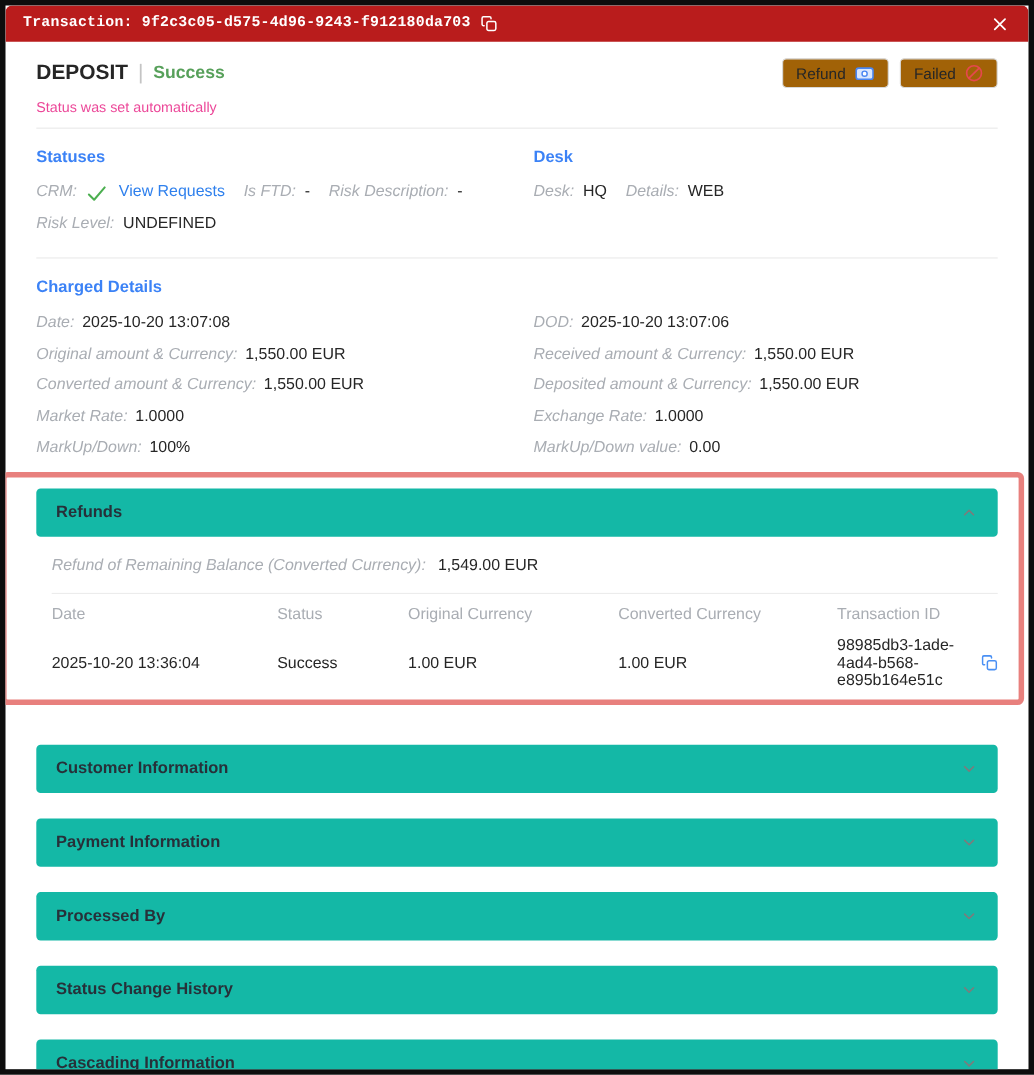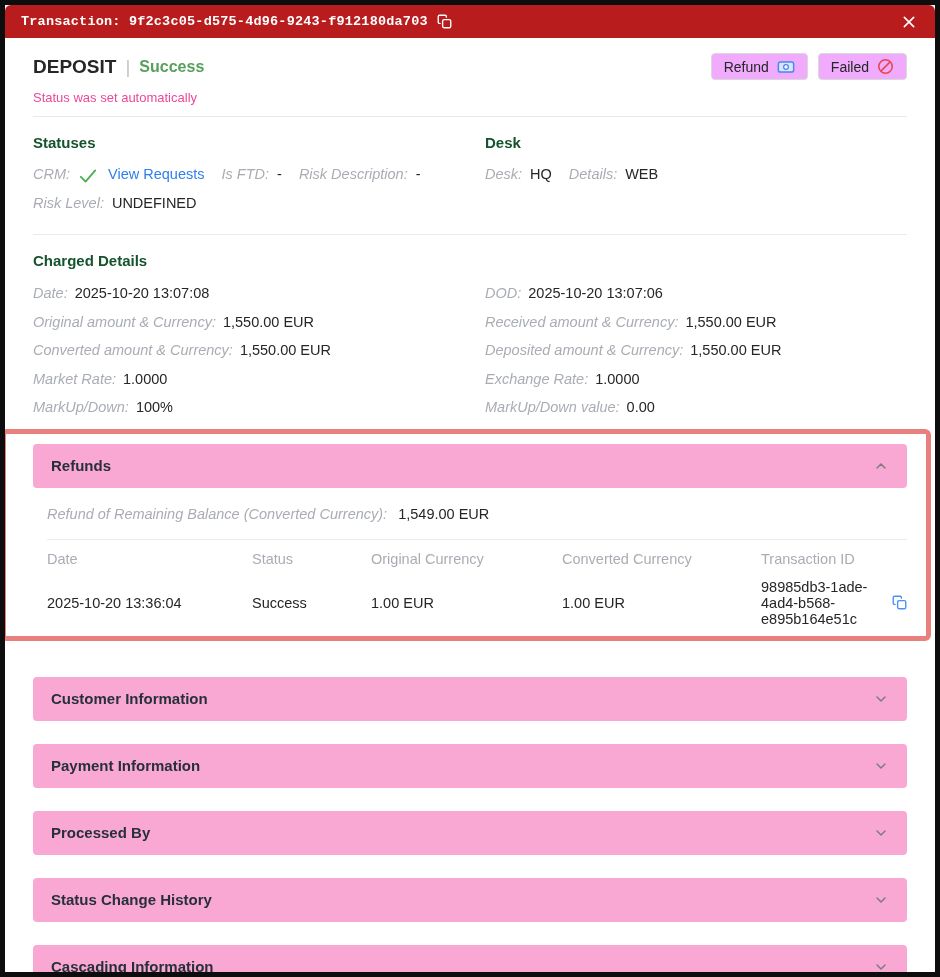--- a/index.html
+++ b/index.html
@@ -29,46 +29,46 @@
   .content { padding: 0 28px; }
 
   
   .head-row { display: flex; align-items: center; margin-top: 15px; }
   .tx-type { font-size: 19px; font-weight: 800; color: #262626; }
   .pipe { font-size: 19px; color: #c4c4c4; margin: 0 9px; font-weight: 400; }
   .tx-status { font-size: 16px; font-weight: 700; color: #57a05a; }
   .head-buttons { margin-left: auto; display: flex; gap: 10px; }
   .btn {
     display: inline-flex; align-items: center; gap: 8px;
-    background: #f0abfc; border: 1px solid #d9d9d9; border-radius: 4px;
+    background: #a16207; border: 1px solid #d9d9d9; border-radius: 4px;
     height: 27px; padding: 0 12px;
     font-family: inherit; font-size: 14px; color: #262626; cursor: pointer;
   }
   .subtitle { margin-top: 10px; font-size: 13px; color: #ec4899; }
   .divider { border: 0; border-top: 1px solid #e9e9e9; margin-top: 11px; }
 
   
   .cols { display: grid; grid-template-columns: 452px 1fr; }
-  .section-h { font-size: 15px; font-weight: 700; color: #14532d; margin-top: 17px; }
+  .section-h { font-size: 15px; font-weight: 700; color: #3b82f6; margin-top: 17px; }
   .info-rows { margin-top: 9px; }
   .info-line { line-height: 29px; font-size: 14.5px; display: flex; align-items: center; flex-wrap: nowrap; }
   .lbl { color: #a9adb3; font-style: italic; }
   .val { color: #262626; }
   .gap-s { margin-right: 8px; } .gap-m { margin-right: 17px; }
   .link { color: #2f80ed; cursor: pointer; }
   .check-ic { display: inline-flex; margin-right: 10px; position: relative; top: 1px; }
   .mb16 { margin-bottom: 16px; }
 
   
   .kv-row { line-height: 28.5px; font-size: 14.5px; white-space: nowrap; }
   .kv-row .lbl { margin-right: 7px; }
 
   
   .bar {
-    height: 44px; background: #f9a8d4; border-radius: 4px;
+    height: 44px; background: #14b8a6; border-radius: 4px;
     display: flex; align-items: center; padding: 0 18px;
     cursor: pointer;
   }
   .bar-label { font-size: 15px; font-weight: 700; color: #273039; }
   .bar .chev { margin-left: auto; display: inline-flex; }
 
   
   .refunds-wrap { margin-top: 22px; }
   .refund-balance { margin: 18px 0 0 14px; font-size: 14.5px; }
   .refund-balance .lbl { margin-right: 7px; }

